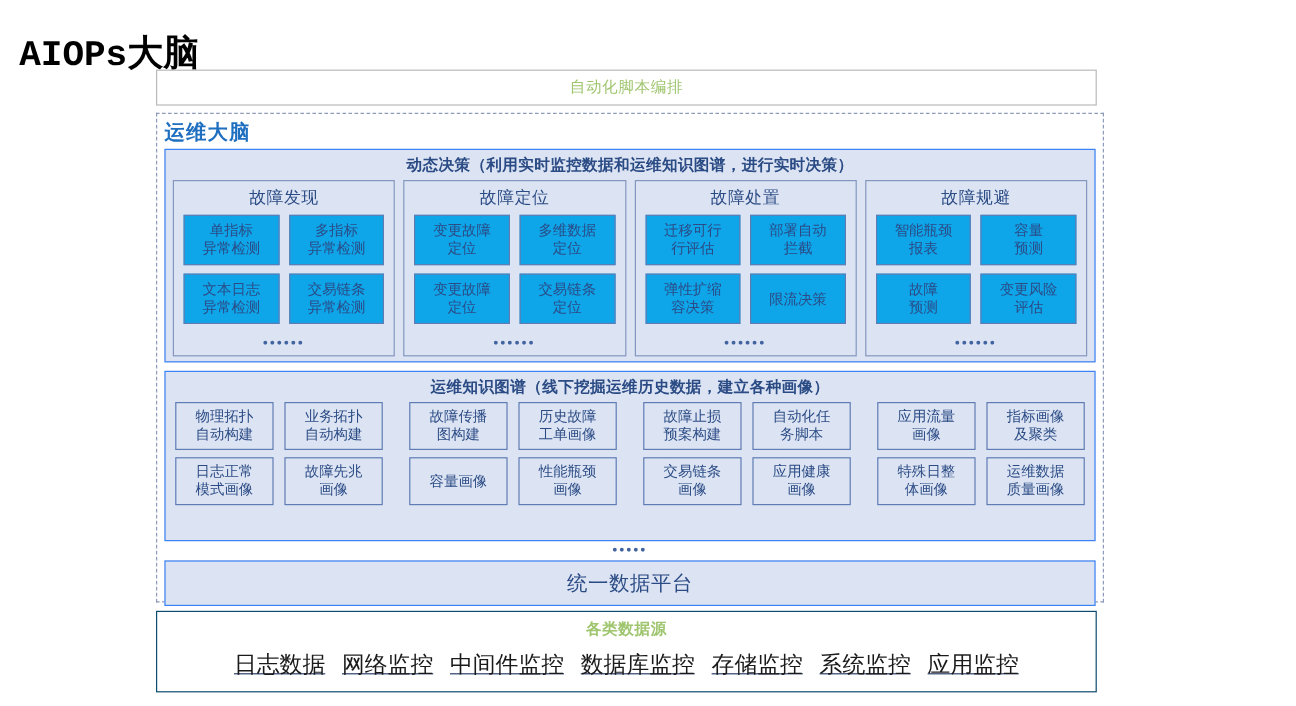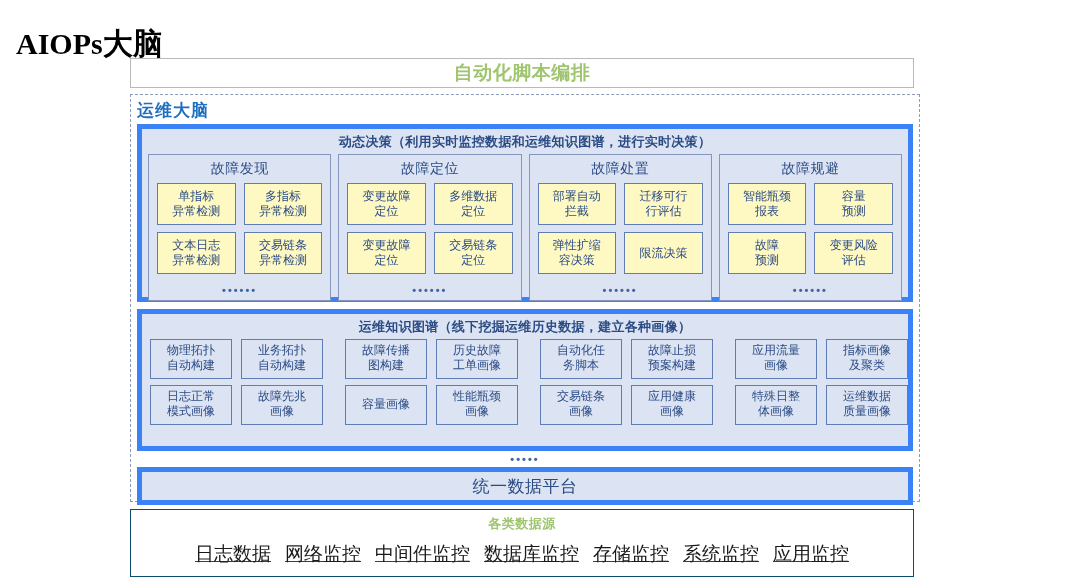--- a/index.html
+++ b/index.html
@@ -19,21 +19,21 @@
 
   
   #page-title {
     position: absolute;
     left: 16px;
     top: 4px;
     font-size: 30px;
     font-weight: bold;
     color: #000000;
     letter-spacing: 0px;
-    font-family: Liberation Serif, serif;
+    font-family: Liberation Mono, monospace;
   }
 
   
   #diagram {
     position: absolute;
     left: 130px;
     top: 58px;
     width: 784px;
     height: 522px;
   }
@@ -43,23 +43,23 @@
     box-sizing: border-box;
     width: 784px;
     height: 30px;
     border: 1px solid #b9b9b9;
     background: #ffffff;
     display: flex;
     align-items: center;
     justify-content: center;
   }
   #automation-band .band-label {
-    font-size: 19px;
+    font-size: 13px;
     color: #9fc56f;
-    font-weight: bold;
+    font-weight: normal;
     letter-spacing: 0.5px;
   }
 
   
   #brain-container {
     box-sizing: border-box;
     margin-top: 6px;
     width: 790px;
     height: 408px;
     border: 1.5px dashed #8e9bb8;
@@ -72,21 +72,21 @@
     color: #1f6fc0;
     line-height: 24px;
     height: 25px;
     letter-spacing: 1px;
   }
 
   
   .panel {
     box-sizing: border-box;
     background: #dce4f3;
-    border: 5px solid #3b82f6;
+    border: 1px solid #3b82f6;
     width: 100%;
   }
   .panel-header {
     text-align: center;
     font-size: 13px;
     font-weight: bold;
     color: #2b4b85;
     padding: 4px 0 3px 0;
     letter-spacing: 0.3px;
   }
@@ -120,21 +120,21 @@
     display: flex;
     flex-wrap: wrap;
     justify-content: center;
     gap: 7px 8px;
     width: 100%;
     padding: 0 7px;
     box-sizing: border-box;
   }
   .cell {
     box-sizing: border-box;
-    background: #fef9c3;
+    background: #0ea5e9;
     border: 1px solid #5f7cb5;
     width: calc(50% - 5px);
     height: 42px;
     display: flex;
     align-items: center;
     justify-content: center;
     text-align: center;
     font-size: 12px;
     line-height: 15px;
     color: #2b4b85;
@@ -153,21 +153,20 @@
   #kg-panel {
     margin-top: 7px;
     height: 142px;
   }
   .kg-row {
     display: flex;
     justify-content: flex-start;
     padding: 0 8px;
     gap: 0;
     box-sizing: border-box;
-    font-family: Liberation Mono, monospace;
   }
   .kg-row + .kg-row { margin-top: 6px; }
   .kg-group {
     display: flex;
     gap: 9px;
     margin-right: 22px;
   }
   .kg-group:last-child { margin-right: 0; }
   .kg-cell {
     box-sizing: border-box;
@@ -289,24 +288,24 @@
 定位</div>
             <div class="cell">交易链条
 定位</div>
           </div>
           <div class="dots">••••••</div>
         </div>
 
         <div class="decision-col">
           <div class="col-title">故障处置</div>
           <div class="cell-grid">
+            <div class="cell">迁移可行
+行评估</div>
             <div class="cell">部署自动
 拦截</div>
-            <div class="cell">迁移可行
-行评估</div>
             <div class="cell">弹性扩缩
 容决策</div>
             <div class="cell">限流决策</div>
           </div>
           <div class="dots">••••••</div>
         </div>
 
         <div class="decision-col">
           <div class="col-title">故障规避</div>
           <div class="cell-grid">
@@ -335,24 +334,24 @@
           <div class="kg-cell">业务拓扑
 自动构建</div>
         </div>
         <div class="kg-group">
           <div class="kg-cell">故障传播
 图构建</div>
           <div class="kg-cell">历史故障
 工单画像</div>
         </div>
         <div class="kg-group">
+          <div class="kg-cell">故障止损
+预案构建</div>
           <div class="kg-cell">自动化任
 务脚本</div>
-          <div class="kg-cell">故障止损
-预案构建</div>
         </div>
         <div class="kg-group">
           <div class="kg-cell">应用流量
 画像</div>
           <div class="kg-cell">指标画像
 及聚类</div>
         </div>
       </div>
 
       <div class="kg-row">

